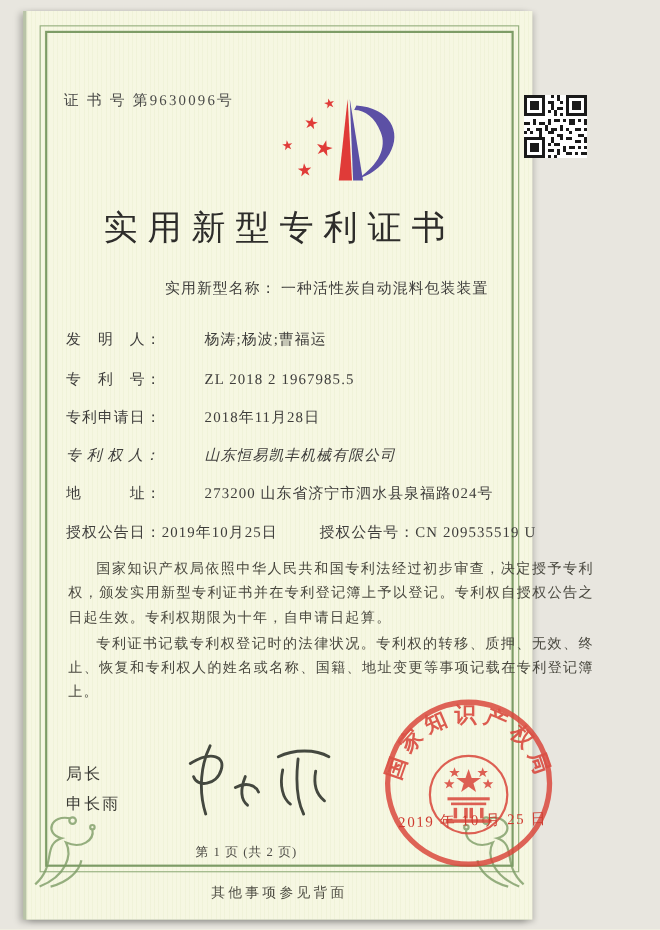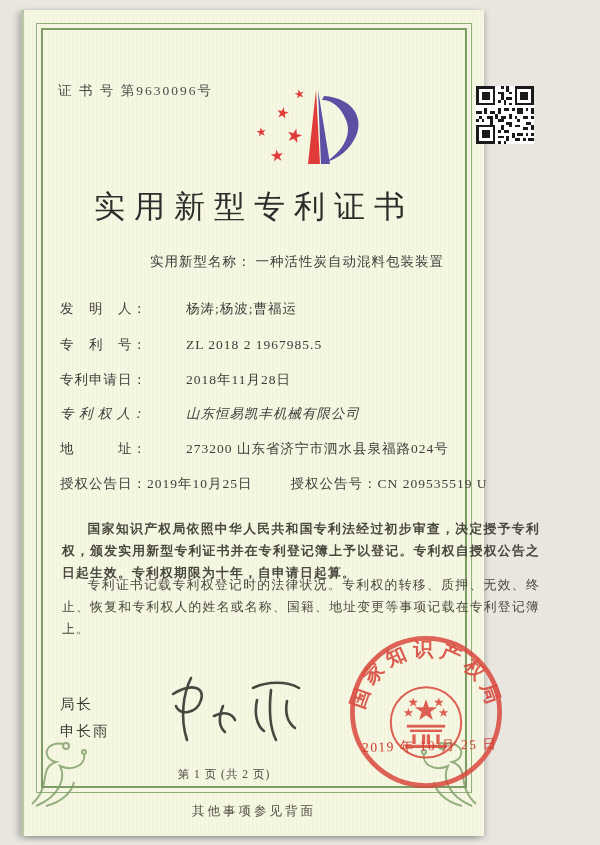--- a/index.html
+++ b/index.html
@@ -137,21 +137,21 @@
     <span class="flabel">专 利 权 人：</span><span class="fvalue">山东恒易凯丰机械有限公司</span>
   </div>
   <div class="row" style="top:430px;">
     <span class="flabel">地　　　址：</span><span class="fvalue">273200 山东省济宁市泗水县泉福路024号</span>
   </div>
   <div class="row grant-row" style="top:465px;">
     <span><span>授权公告日：</span><span>2019年10月25日</span></span>
     <span><span>授权公告号：</span><span>CN 209535519 U</span></span>
   </div>
 
-  <div class="para" style="top:508px;font-weight:bold;">国家知识产权局依照中华人民共和国专利法经过初步审查，决定授予专利权，颁发实用新型专利证书并在专利登记簿上予以登记。专利权自授权公告之日起生效。专利权期限为十年，自申请日起算。</div>
+  <div class="para" style="top:496px;">国家知识产权局依照中华人民共和国专利法经过初步审查，决定授予专利权，颁发实用新型专利证书并在专利登记簿上予以登记。专利权自授权公告之日起生效。专利权期限为十年，自申请日起算。</div>
   <div class="para" style="top:564px;">专利证书记载专利权登记时的法律状况。专利权的转移、质押、无效、终止、恢复和专利权人的姓名或名称、国籍、地址变更等事项记载在专利登记簿上。</div>
 
   <div class="director">
     <div>局长</div>
     <div>申长雨</div>
   </div>
 
   <svg class="signature" viewBox="0 0 160 92">
     <g fill="none" stroke="#44483f" stroke-width="2.6" stroke-linecap="round">
       <path d="M32,10 C24,26 21,50 28,72"></path>

